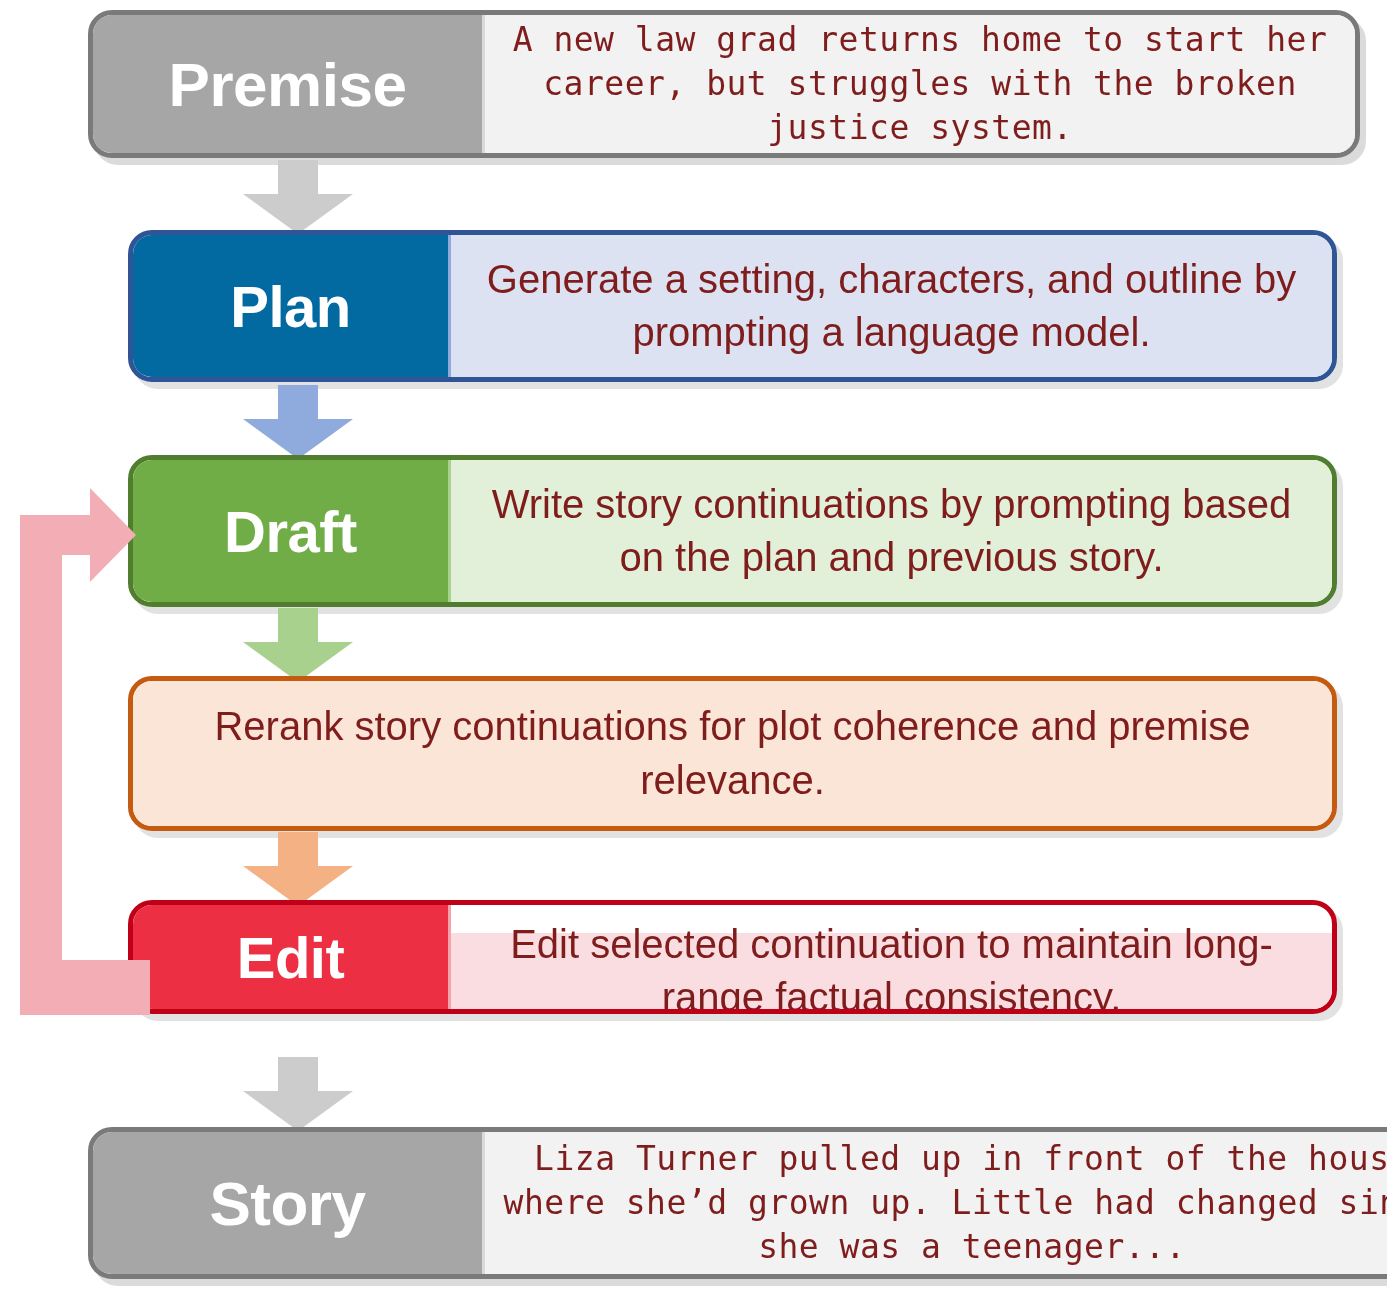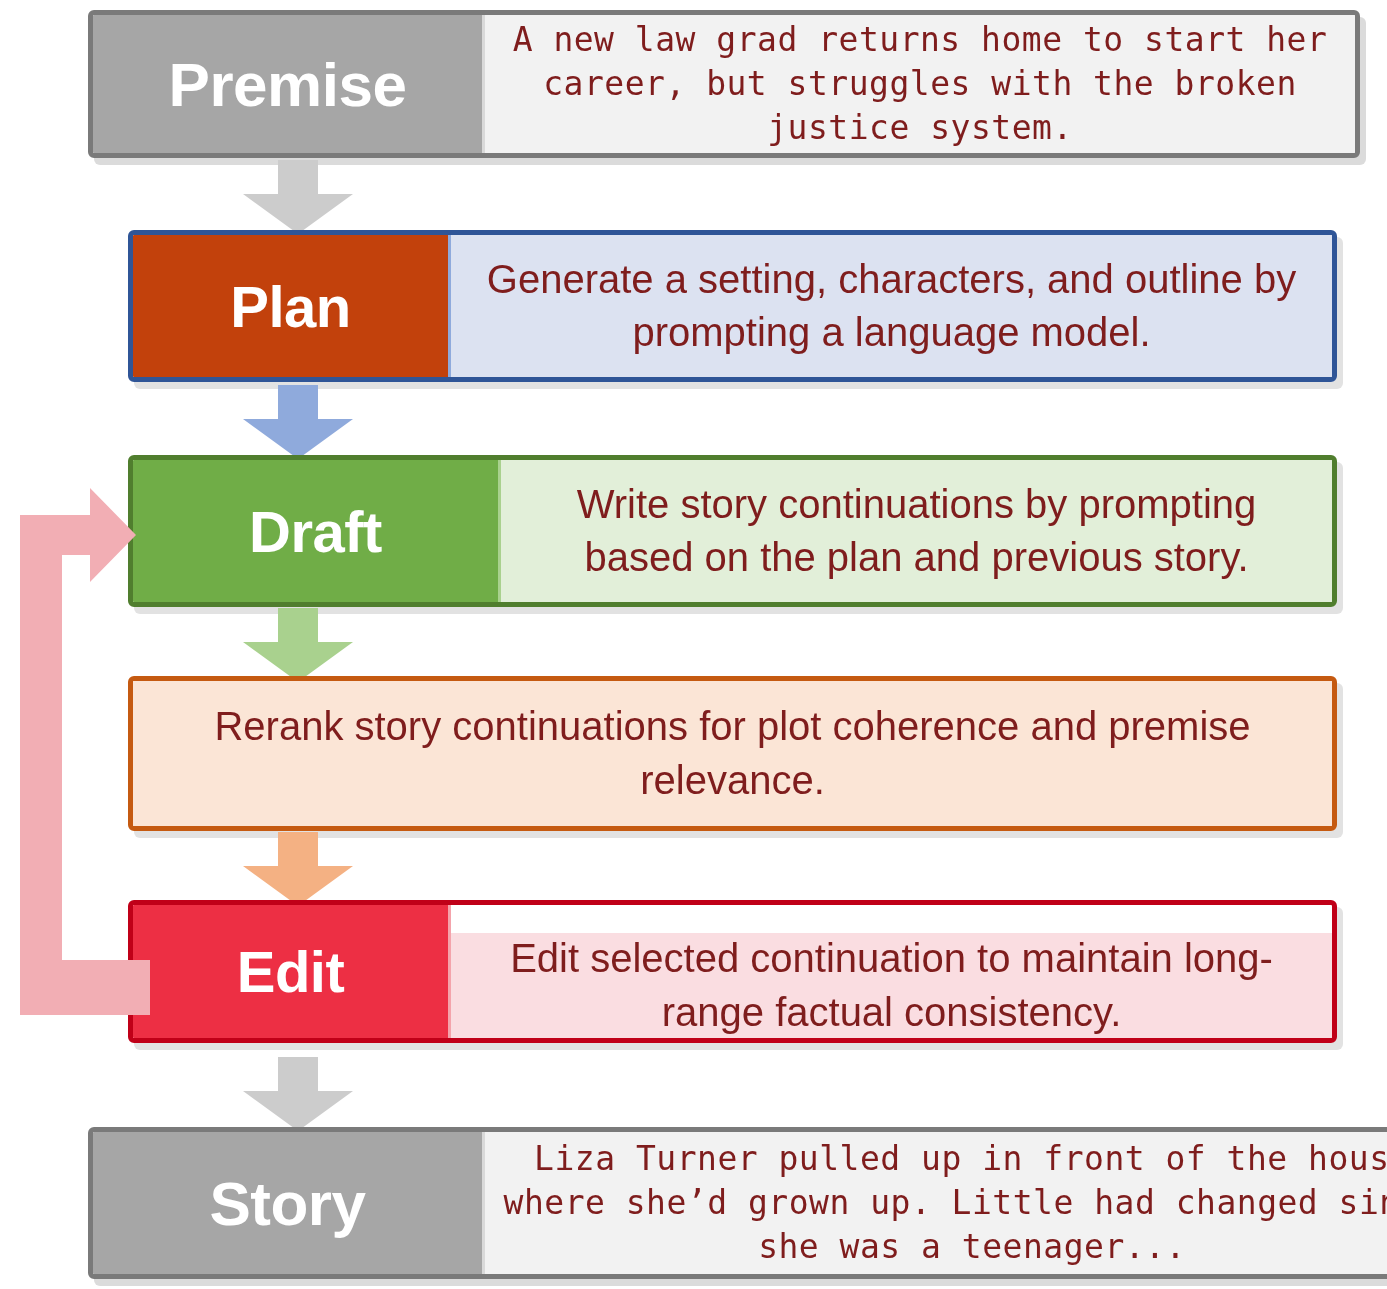--- a/index.html
+++ b/index.html
@@ -17,21 +17,21 @@
     position: relative;
     width: 1387px;
     height: 1289px;
   }
 
   
   .row {
     position: absolute;
     display: flex;
     box-sizing: border-box;
-    border-radius: 6px;
+    border-radius: 24px;
     overflow: hidden;
   }
   .row .label {
     box-sizing: border-box;
     display: flex;
     align-items: center;
     justify-content: center;
     color: #ffffff;
     font-weight: bold;
     font-stretch: condensed;
@@ -74,21 +74,21 @@
   }
   .step .label {
     font-size: 58px;
   }
   .step .body {
     font-size: 40px;
     line-height: 1.33;
   }
 
   #row-plan    { border: 5px solid #2F5597; }
-  #row-plan    .label { background: #c2410c; border-right: 3px solid #8FAADC; }
+  #row-plan    .label { background: #0369a1; border-right: 3px solid #8FAADC; }
   #row-plan    .body  { background: #DCE2F1; }
 
   #row-draft   { border: 5px solid #507E2E; }
   #row-draft   .label { background: #70AD47; border-right: 3px solid #A9D18E; }
   #row-draft   .body  { background: #E2EFD9; }
 
   #row-rewrite { border: 5px solid #C55A11; }
   #row-rewrite .label { background: #ED7D31; border-right: 3px solid #F4B183; }
   #row-rewrite .body  { background: #FBE5D6; }
 
@@ -134,41 +134,41 @@
     <div class="body">Generate a setting, characters, and outline by prompting a language model.</div>
   </div>
 
   <div class="down-arrow" style="left:243px; top:385px;">
     <svg width="110" height="74" viewBox="0 0 110 74">
       <polygon points="35,0 75,0 75,34 110,34 55,74 0,34 35,34" fill="#8FAADC"></polygon>
     </svg>
   </div>
 
   <div class="row step" id="row-draft" style="left:128px; top:455px; width:1209px; height:152px;">
-    <div class="label" style="width:368px;">Draft</div>
+    <div class="label" style="width:318px;">Draft</div>
     <div class="body">Write story continuations by prompting based on the plan and previous story.</div>
   </div>
 
   <div class="down-arrow" style="left:243px; top:608px;">
     <svg width="110" height="74" viewBox="0 0 110 74">
       <polygon points="35,0 75,0 75,34 110,34 55,74 0,34 35,34" fill="#A9D18E"></polygon>
     </svg>
   </div>
 
   <div class="row step" id="row-rewrite" style="left:128px; top:676px; width:1209px; height:155px;">
     <div class="body">Rerank story continuations for plot coherence and premise relevance.</div>
   </div>
 
   <div class="down-arrow" style="left:243px; top:832px;">
     <svg width="110" height="74" viewBox="0 0 110 74">
       <polygon points="35,0 75,0 75,34 110,34 55,74 0,34 35,34" fill="#F4B183"></polygon>
     </svg>
   </div>
 
-  <div class="row step" id="row-edit" style="left:128px; top:900px; width:1209px; height:143px;">
+  <div class="row step" id="row-edit" style="left:128px; top:900px; width:1209px; height:114px;">
     <div class="label" style="width:318px;">Edit</div>
     <div class="body">Edit selected continuation to maintain long-range factual consistency.</div>
   </div>
 
   <div class="down-arrow" style="left:243px; top:1057px;">
     <svg width="110" height="74" viewBox="0 0 110 74">
       <polygon points="35,0 75,0 75,34 110,34 55,74 0,34 35,34" fill="#CCCCCC"></polygon>
     </svg>
   </div>
 

